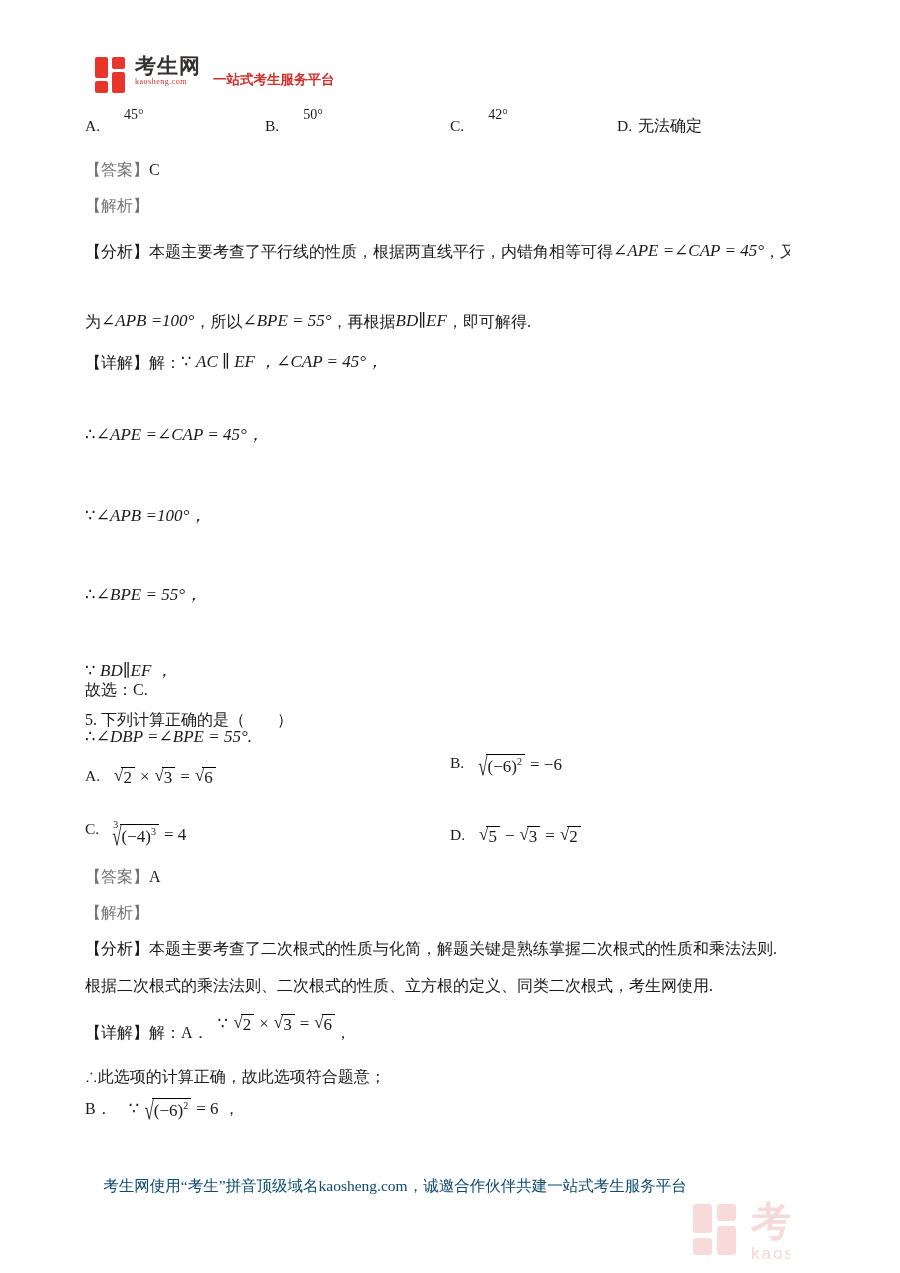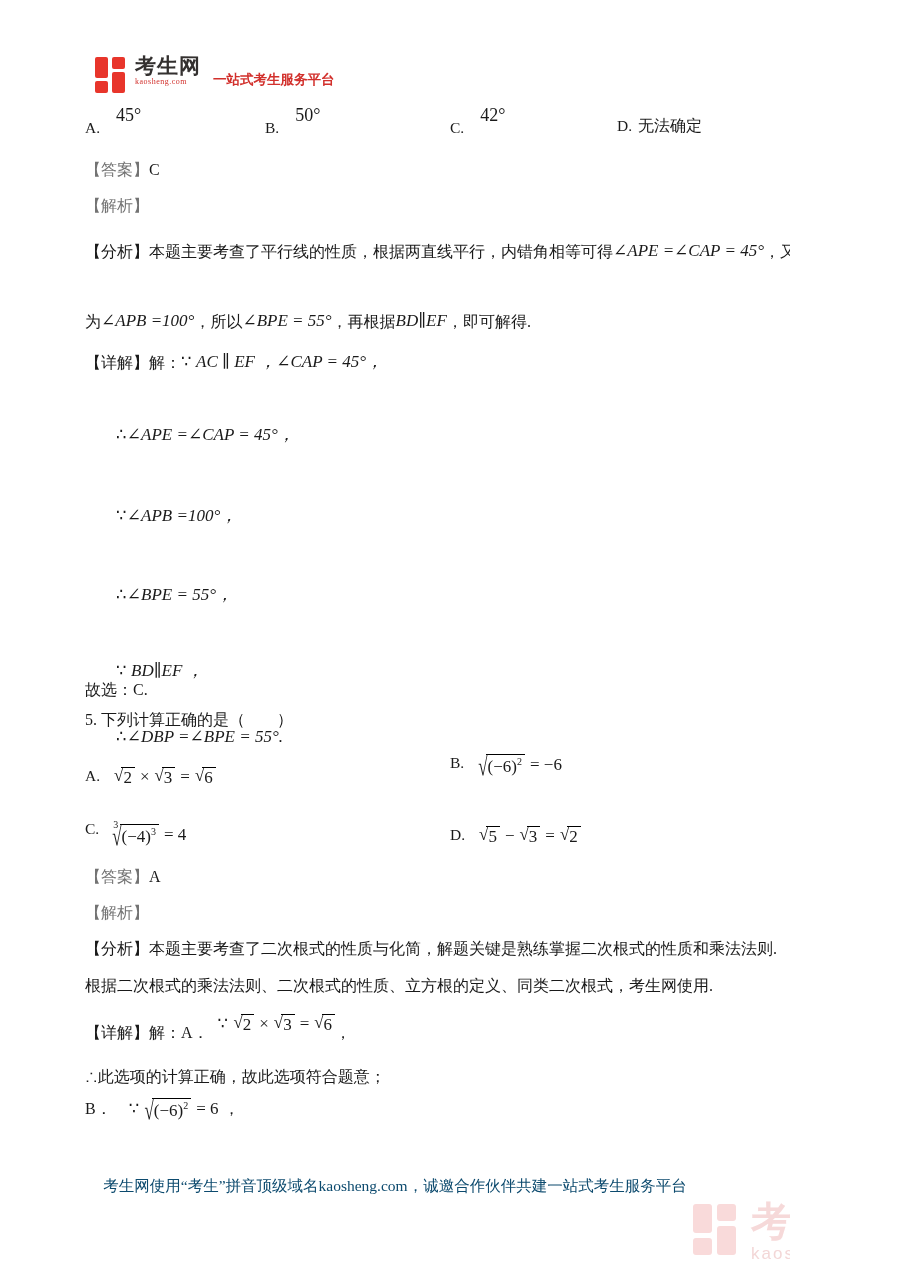--- a/index.html
+++ b/index.html
@@ -5,21 +5,20 @@
   * { box-sizing: border-box; margin: 0; padding: 0; }
   html,body { background:#ffffff; }
   .page {
     position: relative;
     width: 790px; height: 1273px;
     background: #ffffff;
     overflow: hidden;
     font-family: "Liberation Serif", "DejaVu Serif", serif;
     color: #1a1a1a;
     font-size: 16px;
-    padding-left: 31px;
   }
   .line { position:absolute; left:85px; white-space:nowrap; line-height:1.35; }
   .blue { color:#737373; }
   .m { font-family:"Liberation Serif","DejaVu Serif","DejaVu Sans",serif; font-style:italic; font-size:17px; position:relative; top:-1px; }
   .serif { font-family:"Liberation Serif","DejaVu Serif",serif; }
 
   
   .brandbar { position:absolute; left:95px; top:55px; display:flex; align-items:flex-start; }
   .logo-icon { position:relative; width:34px; height:40px; display:inline-block; }
   .logo-icon i { position:absolute; background:#e8352b; border-radius:2px; }
@@ -28,21 +27,21 @@
   .logo-icon .b3 { left:17px; top:2px;  width:13px; height:12px; }
   .logo-icon .b4 { left:17px; top:17px; width:13px; height:21px; }
   .logo-text { display:inline-flex; flex-direction:column; margin-left:6px; }
   .logo-brand { font-size:21px; font-weight:bold; color:#33302f; letter-spacing:1px; line-height:1.05; }
   .logo-domain { font-size:8px; color:#d2302c; letter-spacing:0.5px; }
   .tagline { margin-left:12px; margin-top:16px; font-size:13.5px; font-weight:bold; color:#d2302c; font-family:"Liberation Sans","DejaVu Sans",sans-serif; }
 
   
   .opt { position:absolute; white-space:nowrap; }
   .opt-label { font-size:15.5px; }
-  .opt-val { position:relative; top:-12px; font-size:18px; margin-left:16px; }
+  .opt-val { position:relative; top:-12px; font-size:14px; margin-left:24px; }
   .opt-val.plain { position:static; top:0; font-size:16px; margin-left:6px; }
 
   
   .sqrt { display:inline-flex; align-items:flex-start; font-style:normal; vertical-align:middle; }
   .sqrt .sign { display:inline-block; line-height:1; margin-right:-2px; font-style:normal; }
   .sqrt .bar  { display:inline-block; border-top:1.5px solid #000; padding:1px 3px 0 2px; line-height:1.1; font-style:normal; }
   .sqrt.tall .sign { transform:scaleY(1.55); transform-origin:70% 8%; }
   .sqrt .exp { font-size:10px; vertical-align:7px; font-style:normal; }
   .sqrt .idx { font-size:10px; position:relative; top:-6px; margin-right:-6px; z-index:2; font-style:normal; }
   .op { margin:0 5px; font-style:normal; }

